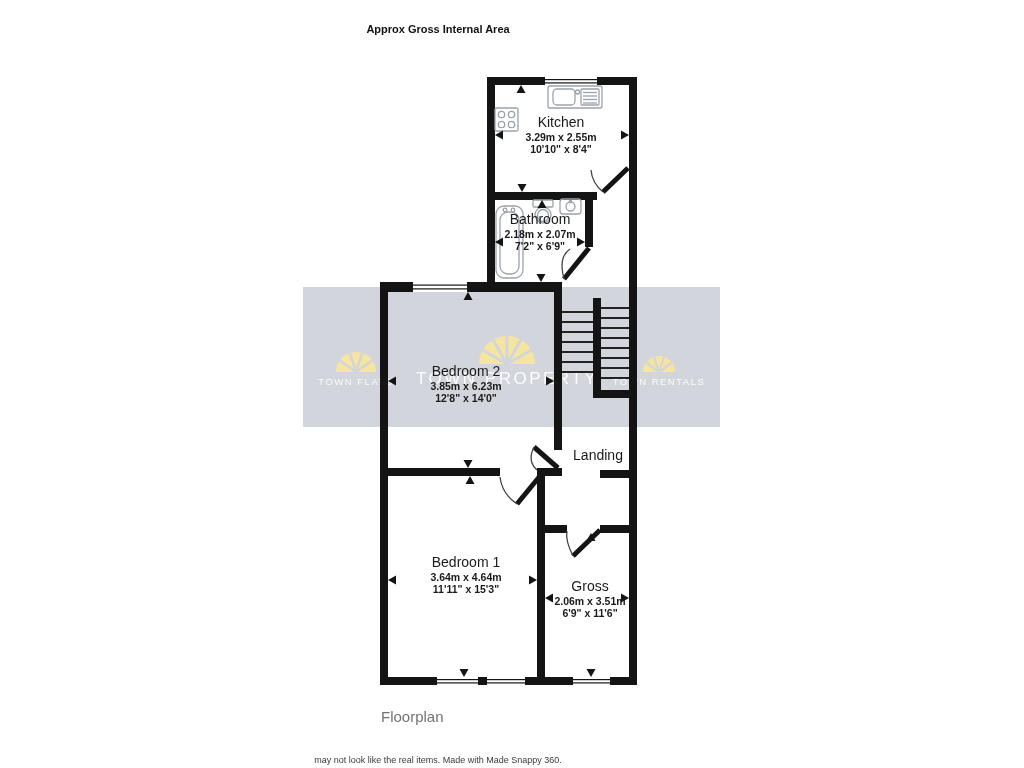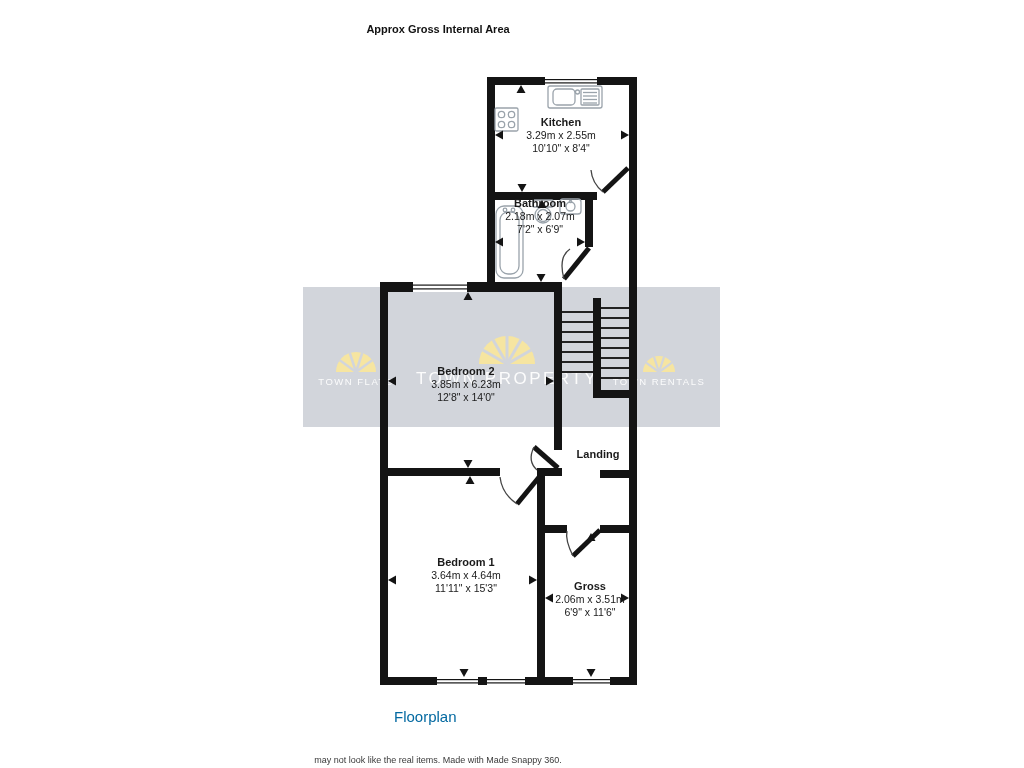--- a/index.html
+++ b/index.html
@@ -3,23 +3,23 @@
 <meta charset="utf-8">
 <style>
   html,body{margin:0;padding:0;background:#fff;}
   .page{position:relative;width:876px;height:768px;background:#ffffff;overflow:hidden;
         font-family:"Liberation Sans",sans-serif;color:#111;margin-top:20px;}
   .area-header{position:absolute;top:2px;left:0;right:0;text-align:center;
         font-size:11px;font-weight:bold;line-height:1.3;color:#111;}
   .plan-svg{position:absolute;left:0;top:0;}
   .room-label{position:absolute;transform:translate(-50%,-50%);text-align:center;
         color:#1a1a1a;white-space:nowrap;}
-  .room-name{font-size:11px;font-weight:bold;line-height:1.2;}
-  .room-dim{font-size:10.5px;line-height:1.18;}
-  .floorplan-label{position:absolute;left:394px;top:688px;font-size:15px;color:#0369a1;}
+  .room-name{font-size:14px;font-weight:normal;line-height:1.2;}
+  .room-dim{font-size:10.5px;line-height:1.18;font-weight:bold;}
+  .floorplan-label{position:absolute;left:381px;top:688px;font-size:15px;color:#737373;}
   .disclaimer{position:absolute;top:735px;left:0;right:0;text-align:center;
         font-size:9px;line-height:1.32;color:#3a3a3a;}
   .wm-text{fill:rgba(255,255,255,0.92);}
   .wm-small{font-size:9.5px;letter-spacing:1.5px;}
   .wm-big{font-size:17px;letter-spacing:2.5px;}
 </style>
 </head>
 <body>
 
 <div class="page">
@@ -218,21 +218,21 @@
       <polygon points="545,578 553,573.5 553,582.5"></polygon>
       <polygon points="629,578 621,573.5 621,582.5"></polygon>
     </g>
   </svg>
 
   <div class="room-label" style="left:561px;top:115px;">
     <div class="room-name">Kitchen</div>
     <div class="room-dim">3.29m x 2.55m</div>
     <div class="room-dim">10'10" x 8'4"</div>
   </div>
-  <div class="room-label" style="left:540px;top:196px;">
+  <div class="room-label" style="left:540px;top:212px;">
     <div class="room-name">Bathroom</div>
     <div class="room-dim">2.18m x 2.07m</div>
     <div class="room-dim">7'2" x 6'9"</div>
   </div>
   <div class="room-label" style="left:466px;top:364px;text-align:center;">
     <div class="room-name">Bedroom 2</div>
     <div class="room-dim">3.85m x 6.23m</div>
     <div class="room-dim">12'8" x 14'0"</div>
   </div>
   <div class="room-label" style="left:598px;top:435px;">

